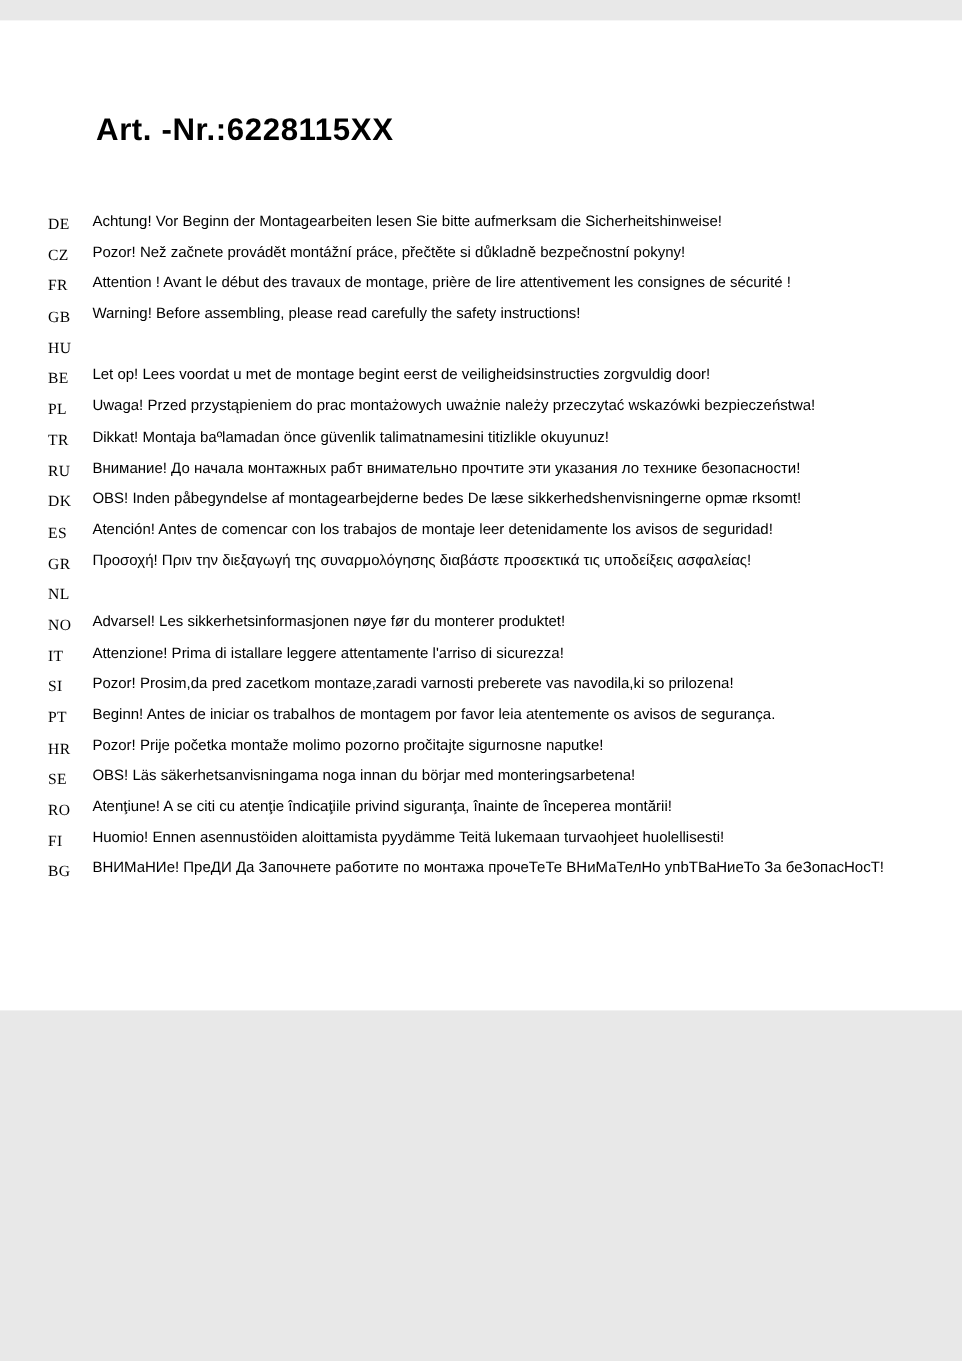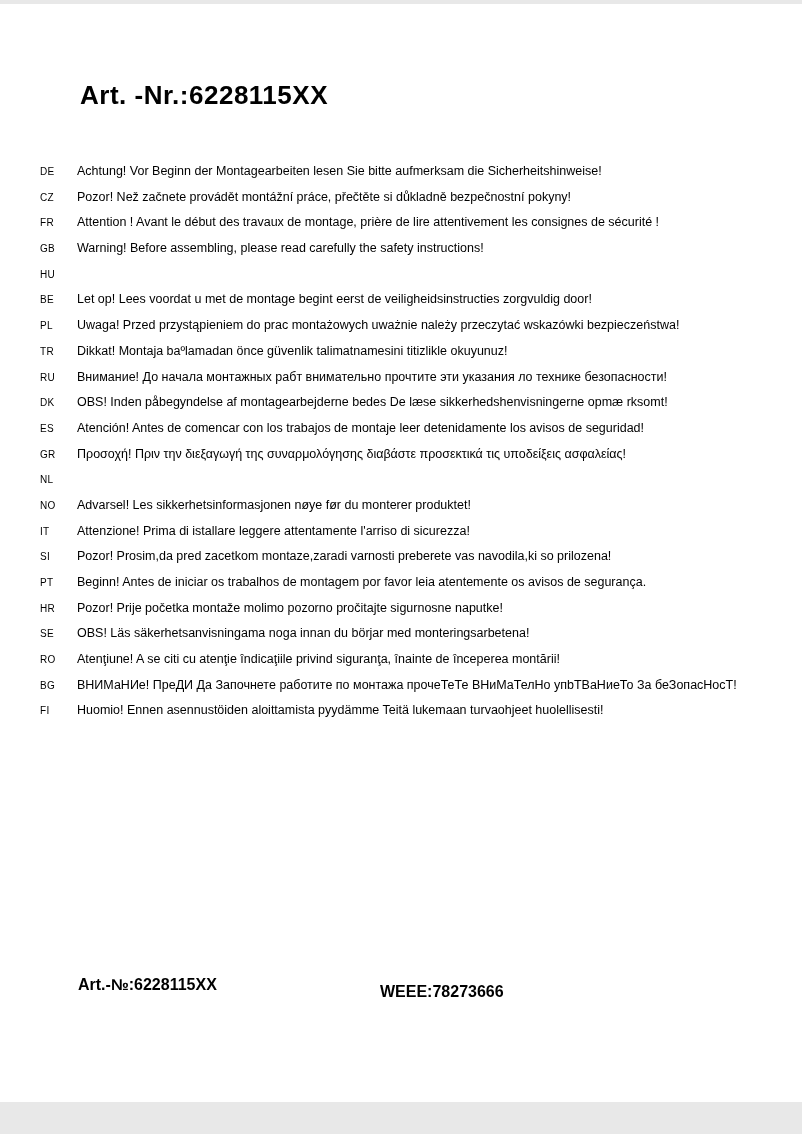--- a/index.html
+++ b/index.html
@@ -1,19 +1,19 @@
 <!DOCTYPE html>
 <html><head>
 <meta charset="utf-8">
 <style>
   html,body { margin:0; padding:0; background:#e8e8e8; }
   .page {
     position:relative;
-    width:802px; height:1098px;
-    margin:4px auto;
+    width:802px; height:825px;
+    margin:17px auto;
     background:#ffffff;
     font-family:"Liberation Sans", sans-serif;
     color:#000;
     overflow:hidden;
   }
   .title {
     position:absolute;
     left:80px; top:76px;
     font-size:26px;
     font-weight:bold;
@@ -25,25 +25,26 @@
     width:740px;
   }
   .warning-row {
     display:flex;
     align-items:flex-start;
     height:25.7px;
     white-space:nowrap;
   }
   .lang {
     flex:0 0 32px;
-    font-size:10px;
+    font-size:13px;
     letter-spacing:0.3px;
     padding-top:2px;
     text-transform:uppercase;
     color:#000;
+    font-family:Liberation Serif, serif;
   }
   .msg {
     font-size:12.5px;
     line-height:15px;
     margin-left:5px;
   }
   .msg b { font-weight:normal; }
   .weee {
     position:absolute;
     left:380px; top:979px;
@@ -144,26 +145,26 @@
       </div>
       <div class="warning-row">
         <span class="lang">SE</span>
         <span class="msg"><b>OBS!</b> Läs säkerhetsanvisningama noga innan du börjar med monteringsarbetena!</span>
       </div>
       <div class="warning-row">
         <span class="lang">RO</span>
         <span class="msg"><b>Atenţiune!</b> A se citi cu atenţie îndicaţiile privind siguranţa, înainte de începerea montării!</span>
       </div>
       <div class="warning-row">
+        <span class="lang">FI</span>
+        <span class="msg"><b>Huomio!</b> Ennen asennustöiden aloittamista pyydämme Teitä lukemaan turvaohjeet huolellisesti!</span>
+      </div>
+      <div class="warning-row">
         <span class="lang">BG</span>
         <span class="msg"><b>ВНИМаНИе!</b> ПреДИ Да Започнете работите по монтажа прочеТеТе ВНиМаТелНо упbТВаНиеТо За беЗопасНосТ!</span>
-      </div>
-      <div class="warning-row">
-        <span class="lang">FI</span>
-        <span class="msg"><b>Huomio!</b> Ennen asennustöiden aloittamista pyydämme Teitä lukemaan turvaohjeet huolellisesti!</span>
       </div>
     </div>
 
   <div class="weee">WEEE:78273666</div>
 
   <div class="art-footer">Art.-№:6228115XX</div>
 
   <div class="bottom-bar"></div>
 
 </div>

